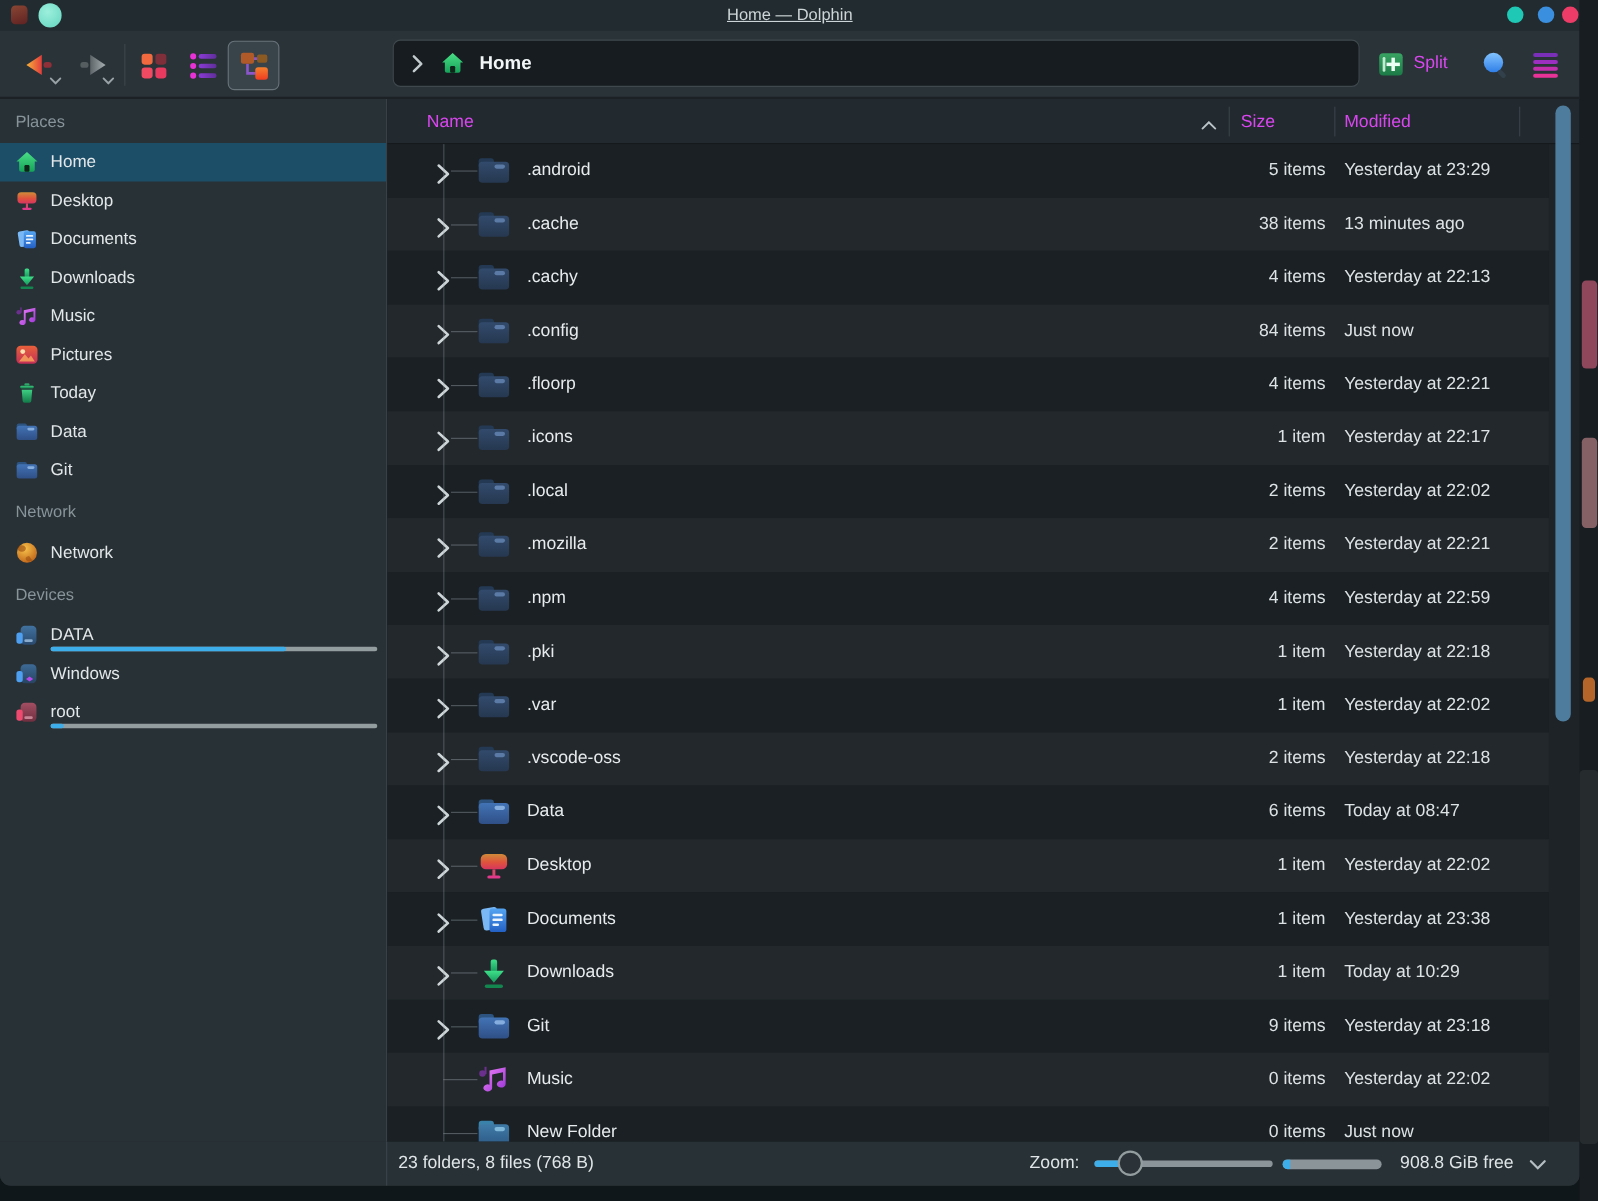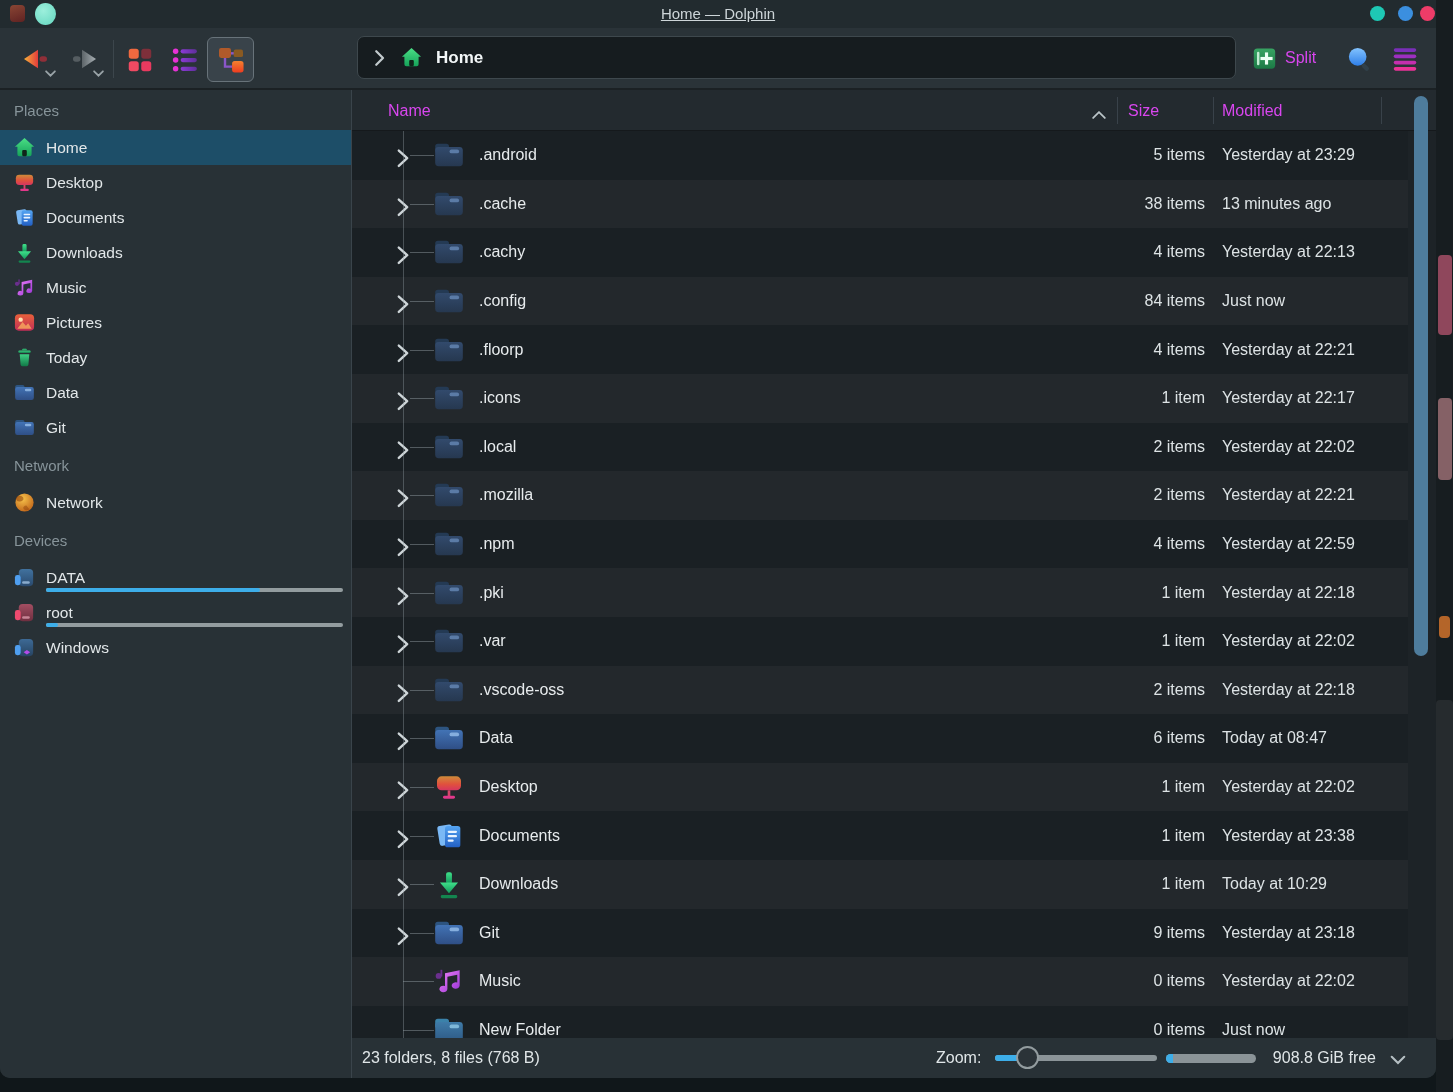--- a/index.html
+++ b/index.html
@@ -429,50 +429,50 @@
           </span>
           <span class="side-label">DATA</span>
           <div class="usage">
             <div class="fill" style="width: 72%;"></div>
           </div>
         </div>
         <div class="side-item">
           <span class="side-icon">
             <svg viewBox="0 0 24 24">
               <defs>
+                <linearGradient id="gDrw" x1="0" y1="0" x2="0" y2="1">
+                  <stop offset="0" stop-color="#3d6a96"></stop>
+                  <stop offset="1" stop-color="#274462"></stop>
+                </linearGradient>
+              </defs>
+              <rect x="6" y="3" width="15" height="18" rx="4" fill="url(#gDrw)"></rect>
+              <rect x="2" y="9.5" width="6" height="10.5" rx="2.5" fill="#4f9ff0"></rect>
+              <path d="M14.5 14.5 l3.4 2.4 -3.4 2.4 -3.4 -2.4 Z" fill="#b44ae8"></path>
+            </svg>
+          </span>
+          <span class="side-label">Windows</span>
+        </div>
+        <div class="side-item">
+          <span class="side-icon">
+            <svg viewBox="0 0 24 24">
+              <defs>
                 <linearGradient id="gDrr" x1="0" y1="0" x2="0" y2="1">
                   <stop offset="0" stop-color="#a34e62"></stop>
                   <stop offset="1" stop-color="#6f2f40"></stop>
                 </linearGradient>
               </defs>
               <rect x="6" y="3" width="15" height="18" rx="4" fill="url(#gDrr)"></rect>
               <rect x="2" y="9.5" width="6" height="10.5" rx="2.5" fill="#ee4a6f"></rect>
               <rect x="9.5" y="15.8" width="8" height="2.6" rx="1.3" fill="#e8a8b8" opacity=".7"></rect>
             </svg>
           </span>
           <span class="side-label">root</span>
           <div class="usage">
             <div class="fill" style="width: 4%;"></div>
           </div>
-        </div>
-        <div class="side-item">
-          <span class="side-icon">
-            <svg viewBox="0 0 24 24">
-              <defs>
-                <linearGradient id="gDrw" x1="0" y1="0" x2="0" y2="1">
-                  <stop offset="0" stop-color="#3d6a96"></stop>
-                  <stop offset="1" stop-color="#274462"></stop>
-                </linearGradient>
-              </defs>
-              <rect x="6" y="3" width="15" height="18" rx="4" fill="url(#gDrw)"></rect>
-              <rect x="2" y="9.5" width="6" height="10.5" rx="2.5" fill="#4f9ff0"></rect>
-              <path d="M14.5 14.5 l3.4 2.4 -3.4 2.4 -3.4 -2.4 Z" fill="#b44ae8"></path>
-            </svg>
-          </span>
-          <span class="side-label">Windows</span>
         </div>
       </div>
 
     <div class="content">
       <div class="list-header">
         <span class="hdr-label" style="left:36px;">Name</span>
         <span style="position:absolute; left:740px; top:15px; width:14px; height:9px;" id="sortIcon"><svg viewBox="0 0 12 7">
               <path d="M1 6 L6 1 L11 6" stroke="#bac4c8" stroke-width="1.5" fill="none" stroke-linecap="round"></path>
             </svg></span>
         <span class="hdr-sep" style="left:765px;"></span>

